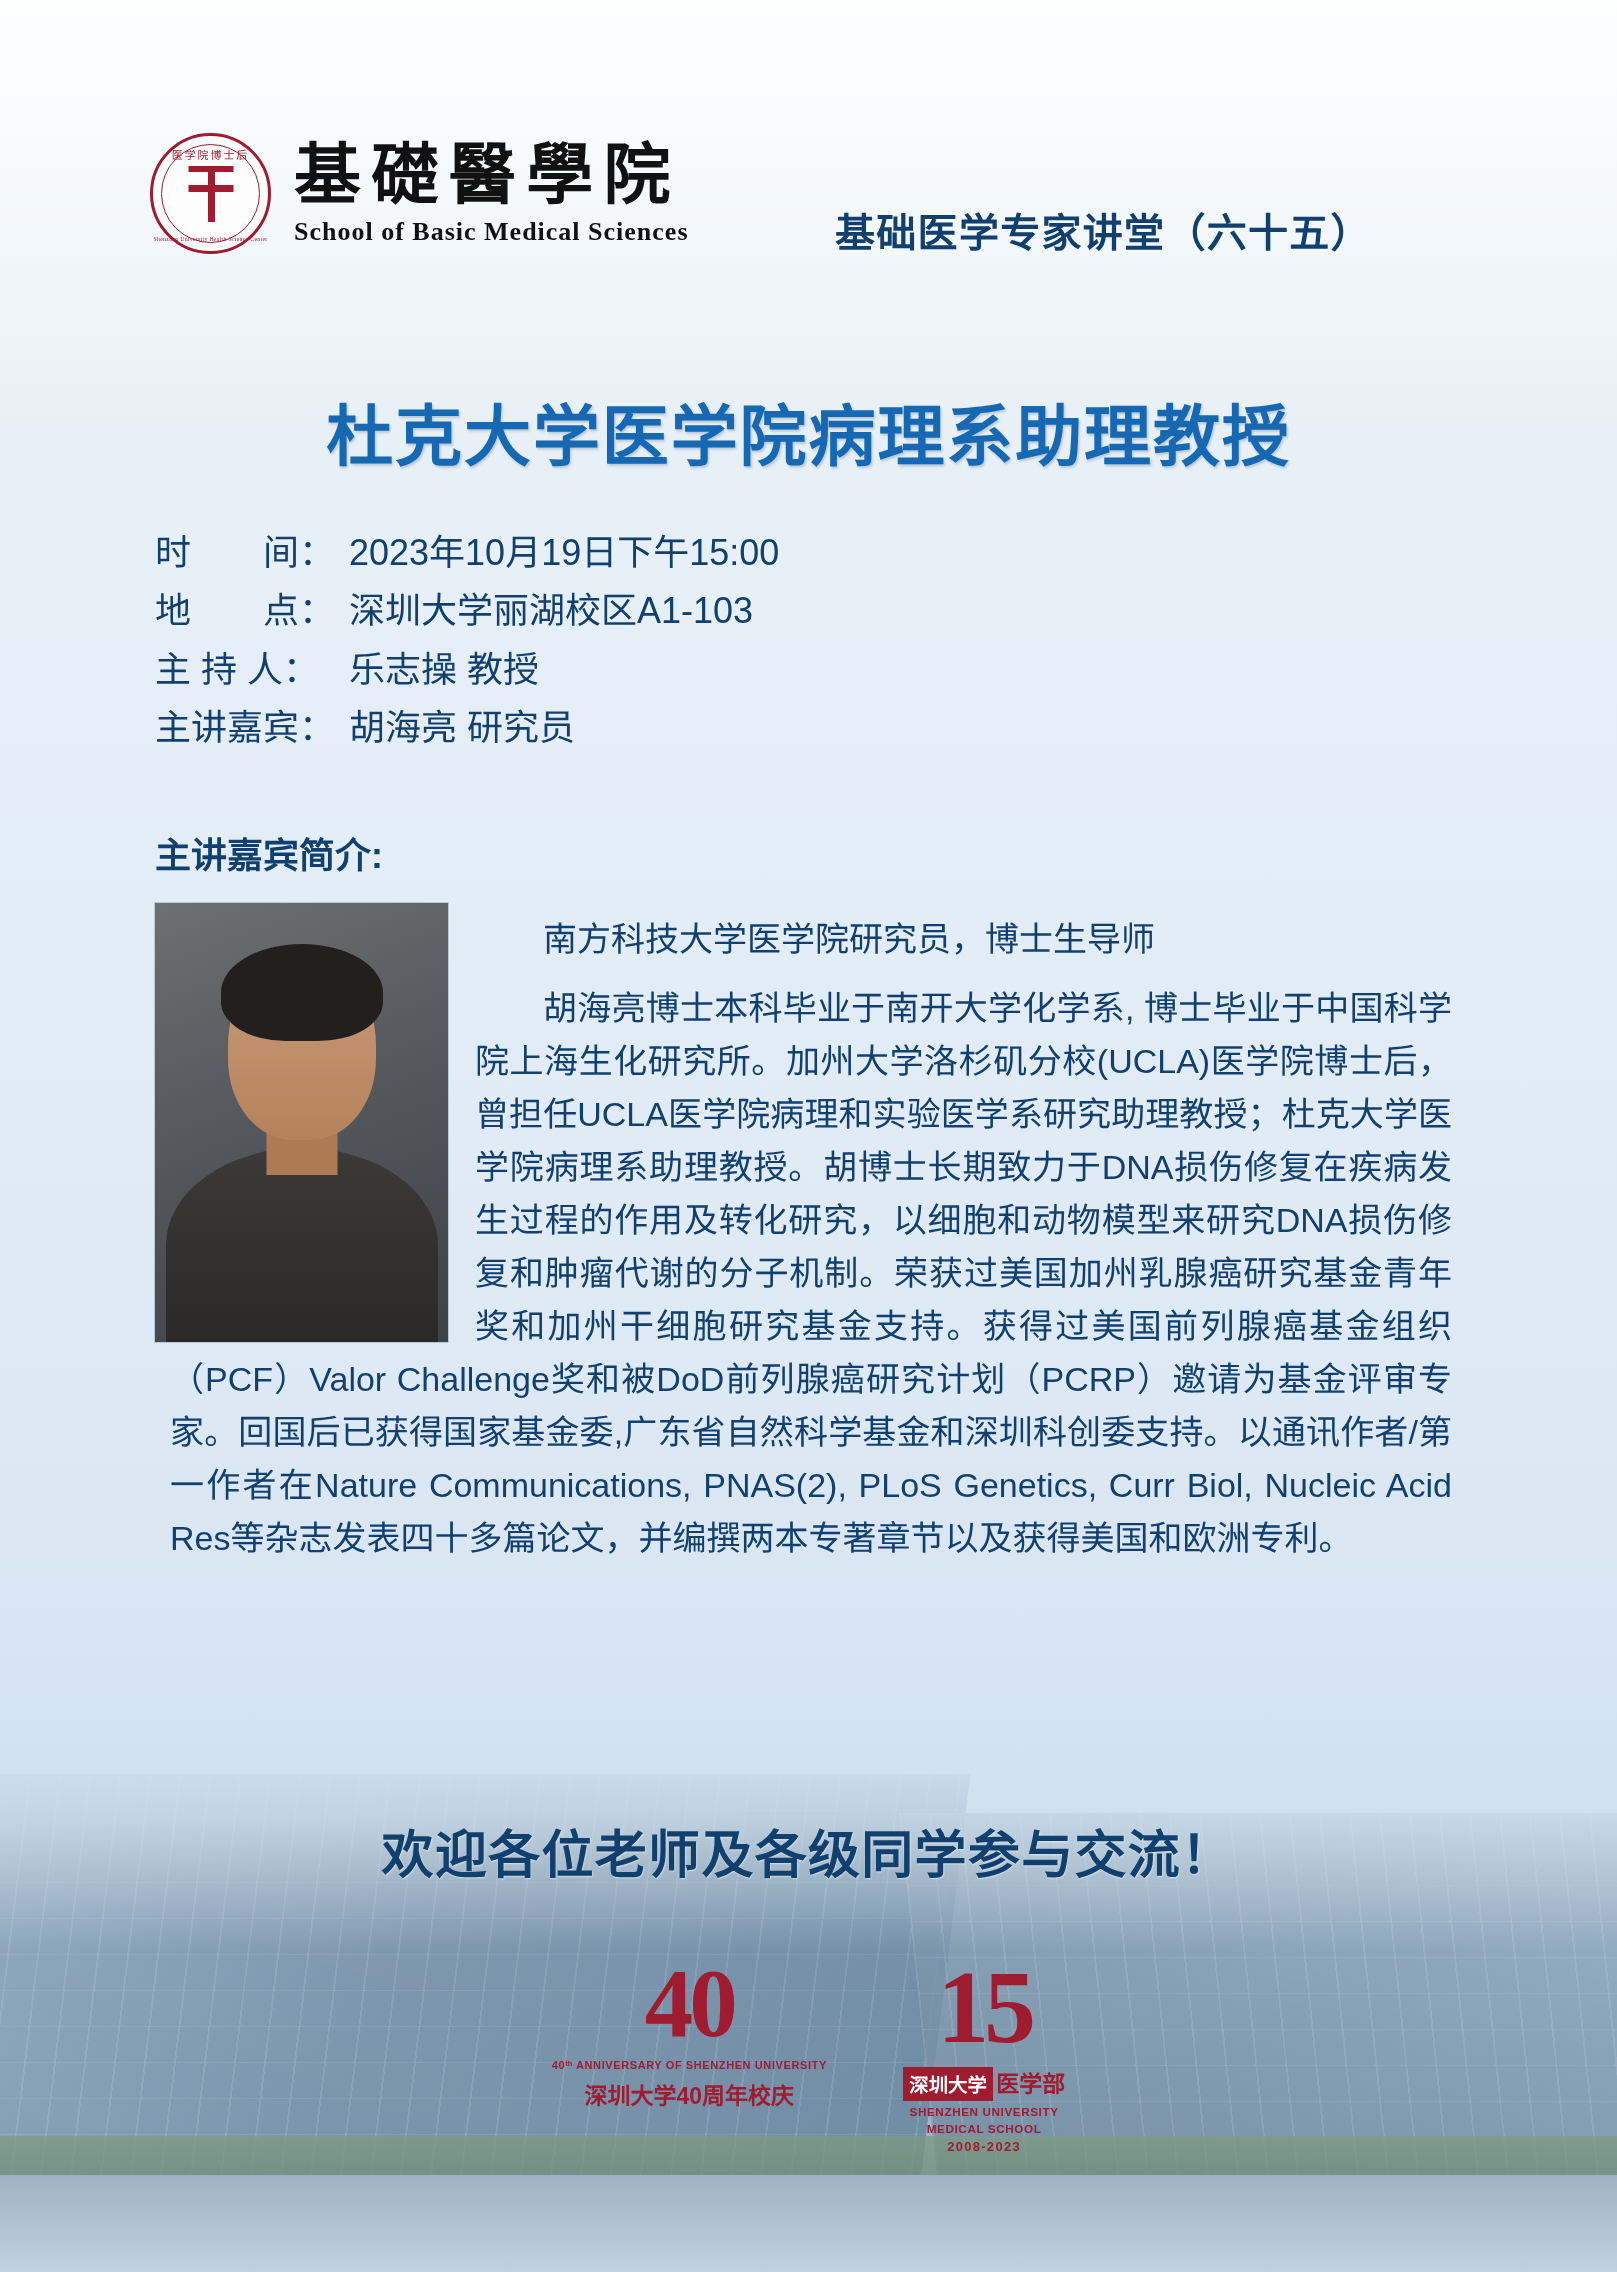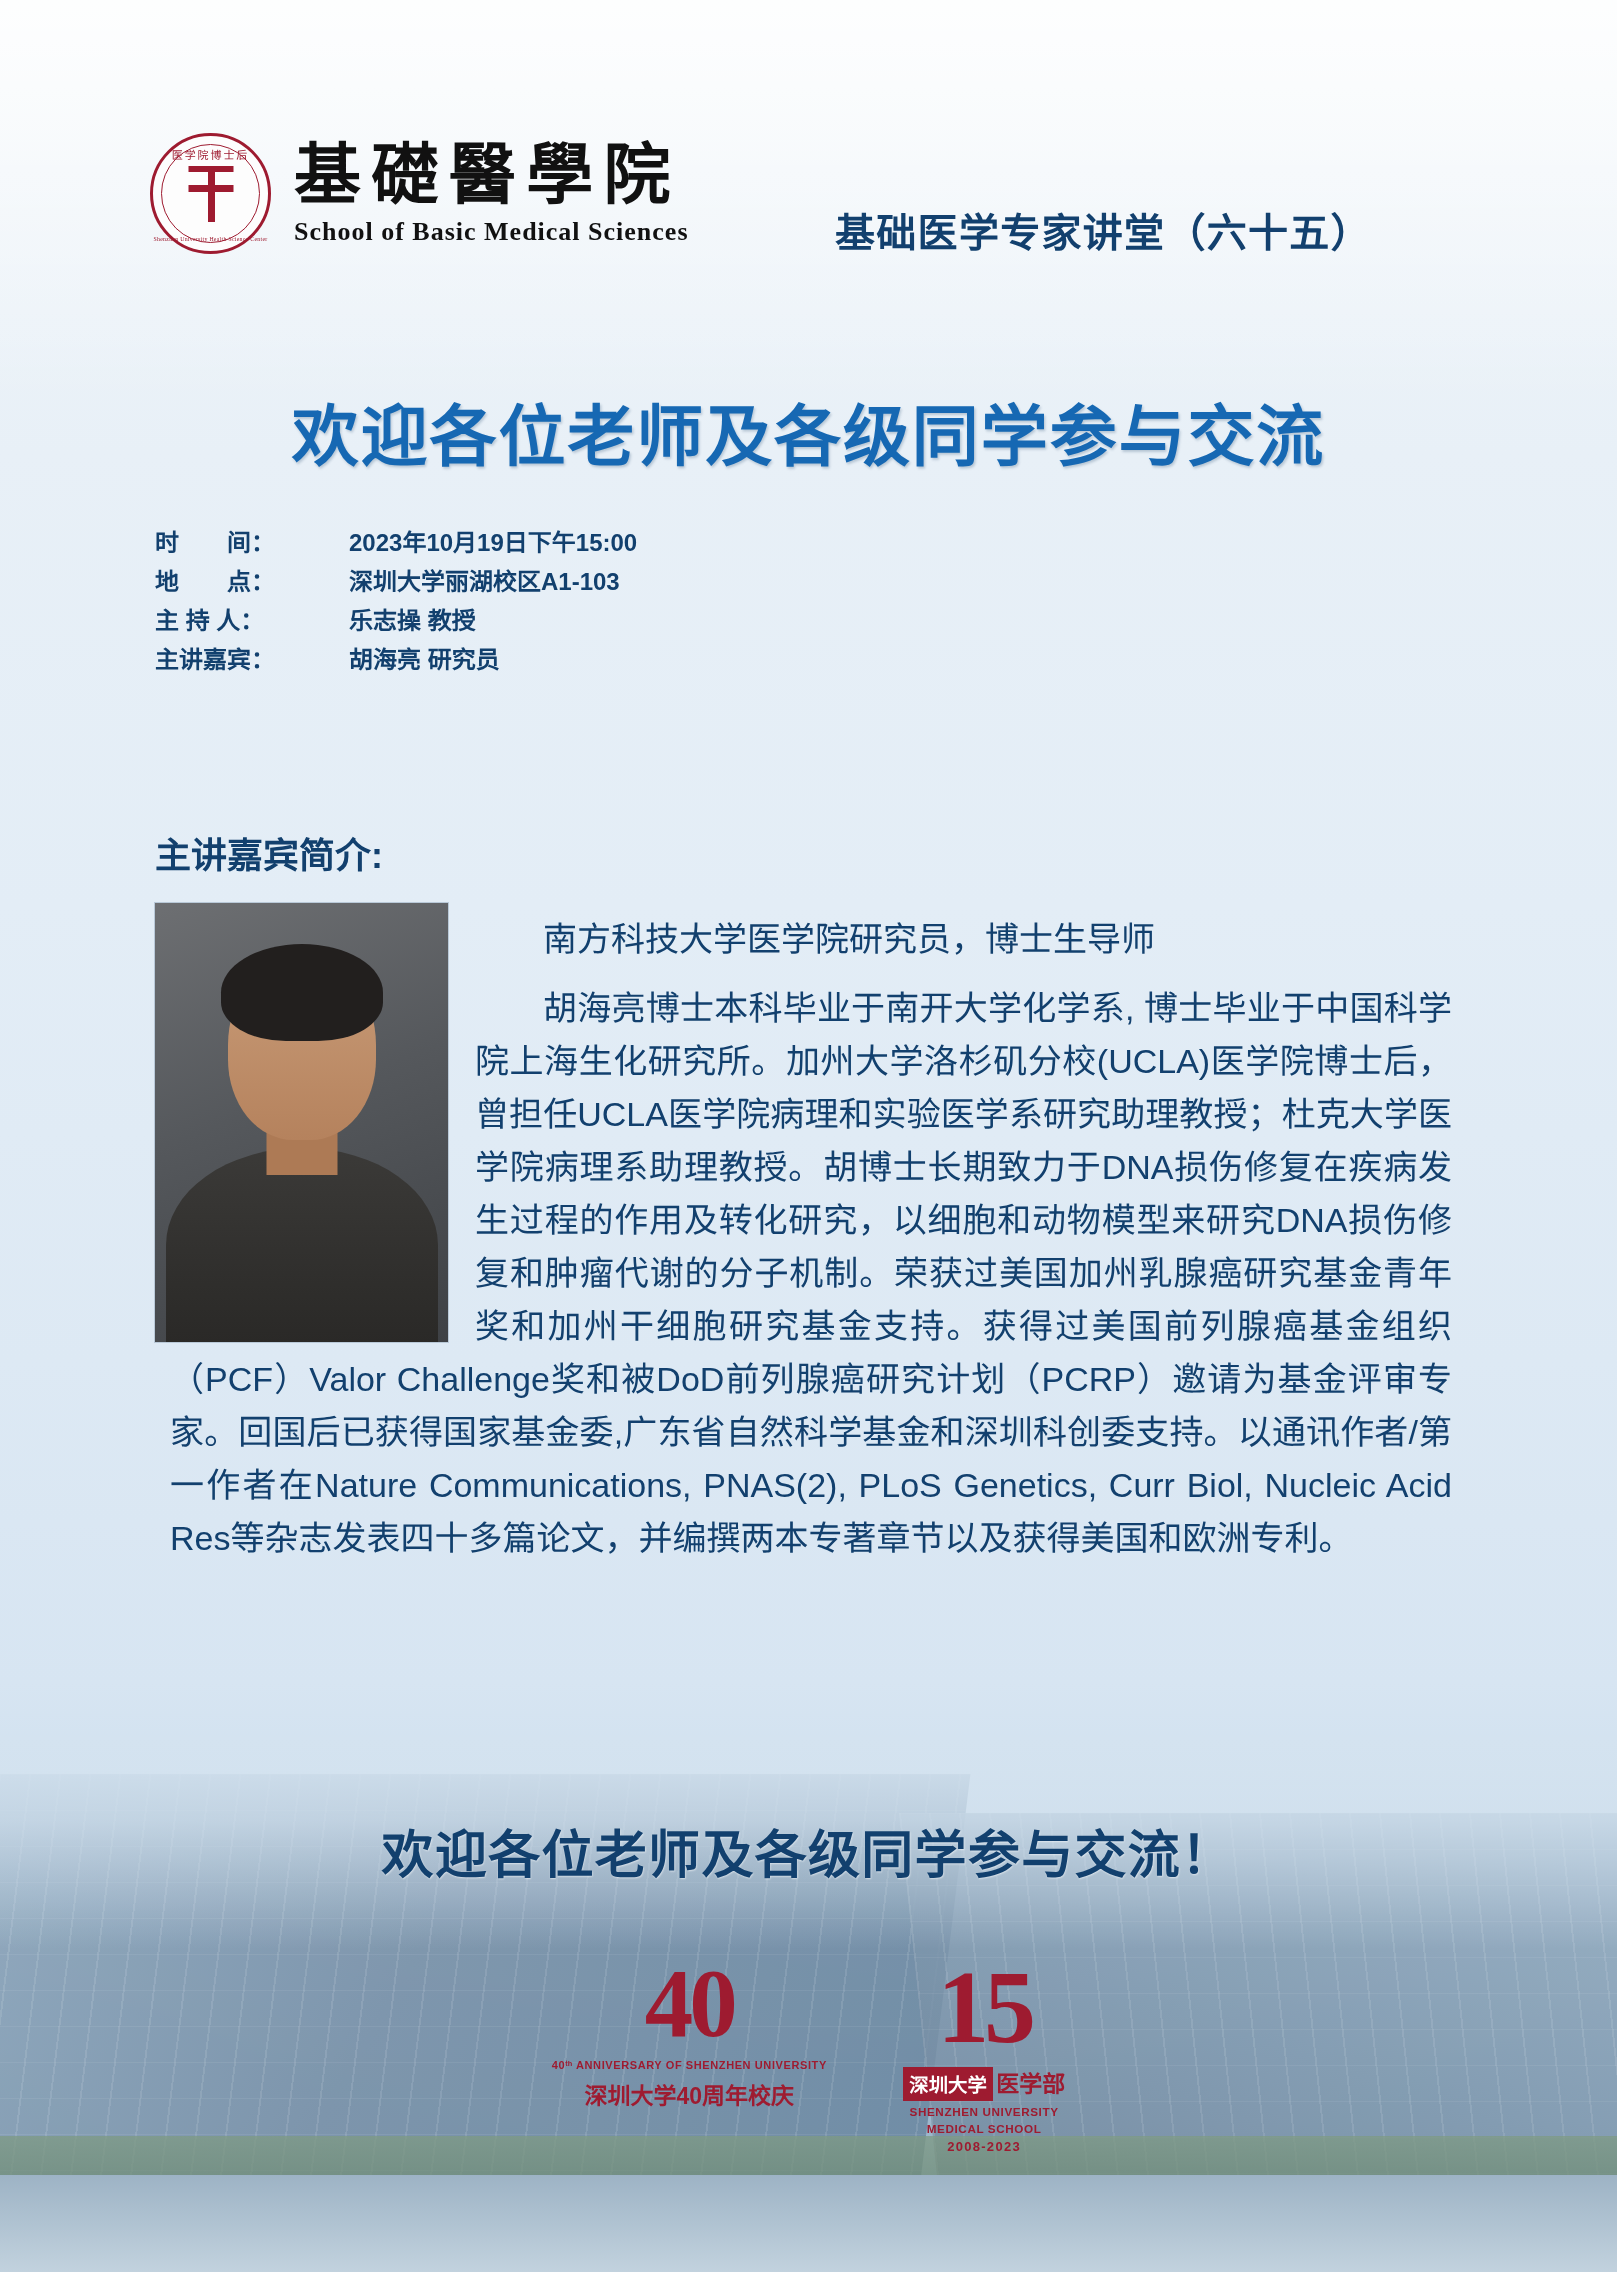--- a/index.html
+++ b/index.html
@@ -185,22 +185,22 @@
   }
 
   
   .info-block {
     position: absolute;
     left: 155px;
     top: 524px;
     width: 1308px;
   }
   .info-row {
-    font-size: 24px;
-    font-weight: bold;
+    font-size: 36px;
+    font-weight: normal;
     color: #12406e;
     line-height: 1.62;
     white-space: nowrap;
   }
   .info-label {
     display: inline-block;
     min-width: 194px;
   }
 
   .bio-heading {
@@ -387,21 +387,21 @@
         <div class="crest-bottom-text">Shenzhen University Health Science Center</div>
       </div>
       <div class="school-names">
         <div class="school-cn">基礎醫學院</div>
         <div class="school-en">School of Basic Medical Sciences</div>
       </div>
     </div>
     <div class="series-title">基础医学专家讲堂（六十五）</div>
   </div>
 
-  <div class="main-title">欢迎各位老师及各级同学参与交流</div>
+  <div class="main-title">杜克大学医学院病理系助理教授</div>
 
   <div class="info-block">
     <div class="info-row">
       <span class="info-label">时　　间：</span><span>2023年10月19日下午15:00</span>
     </div>
     <div class="info-row">
       <span class="info-label">地　　点：</span><span>深圳大学丽湖校区A1-103</span>
     </div>
     <div class="info-row">
       <span class="info-label">主 持 人：</span><span>乐志操 教授</span>

